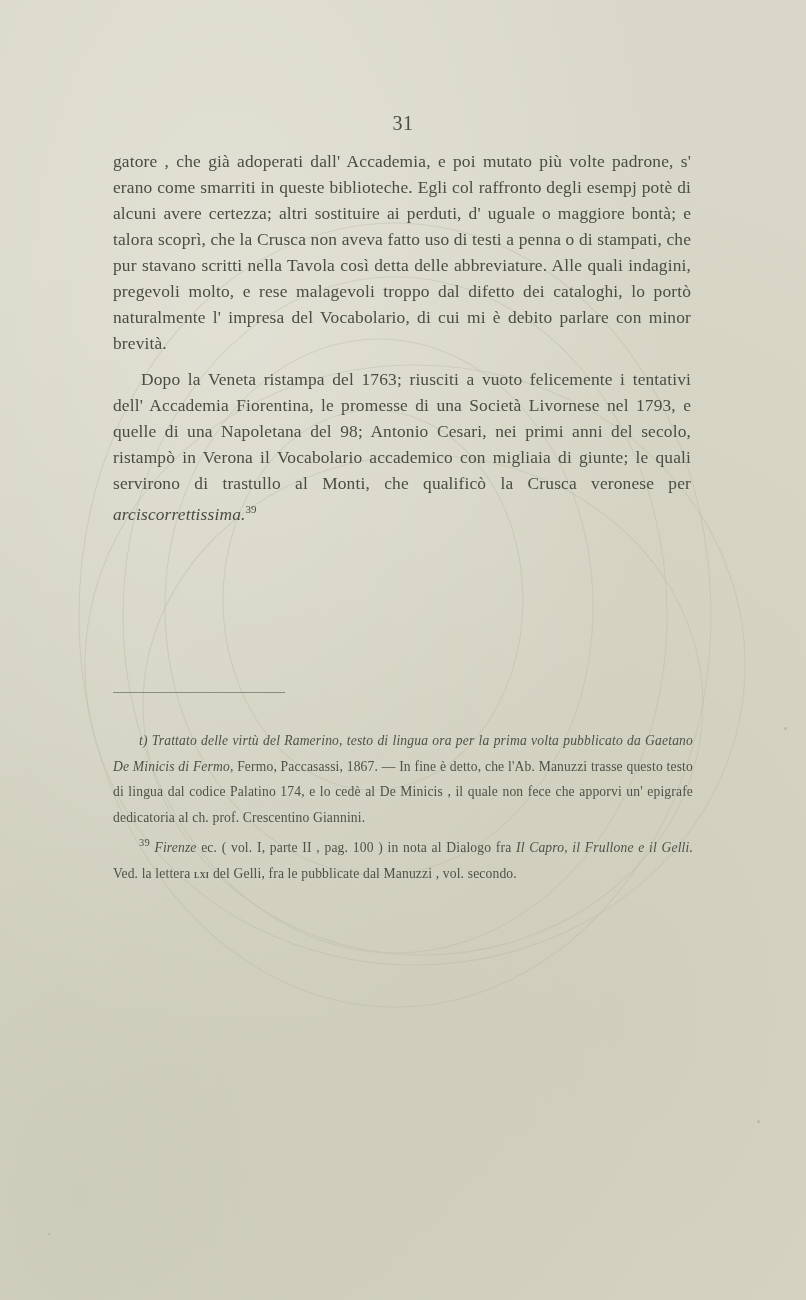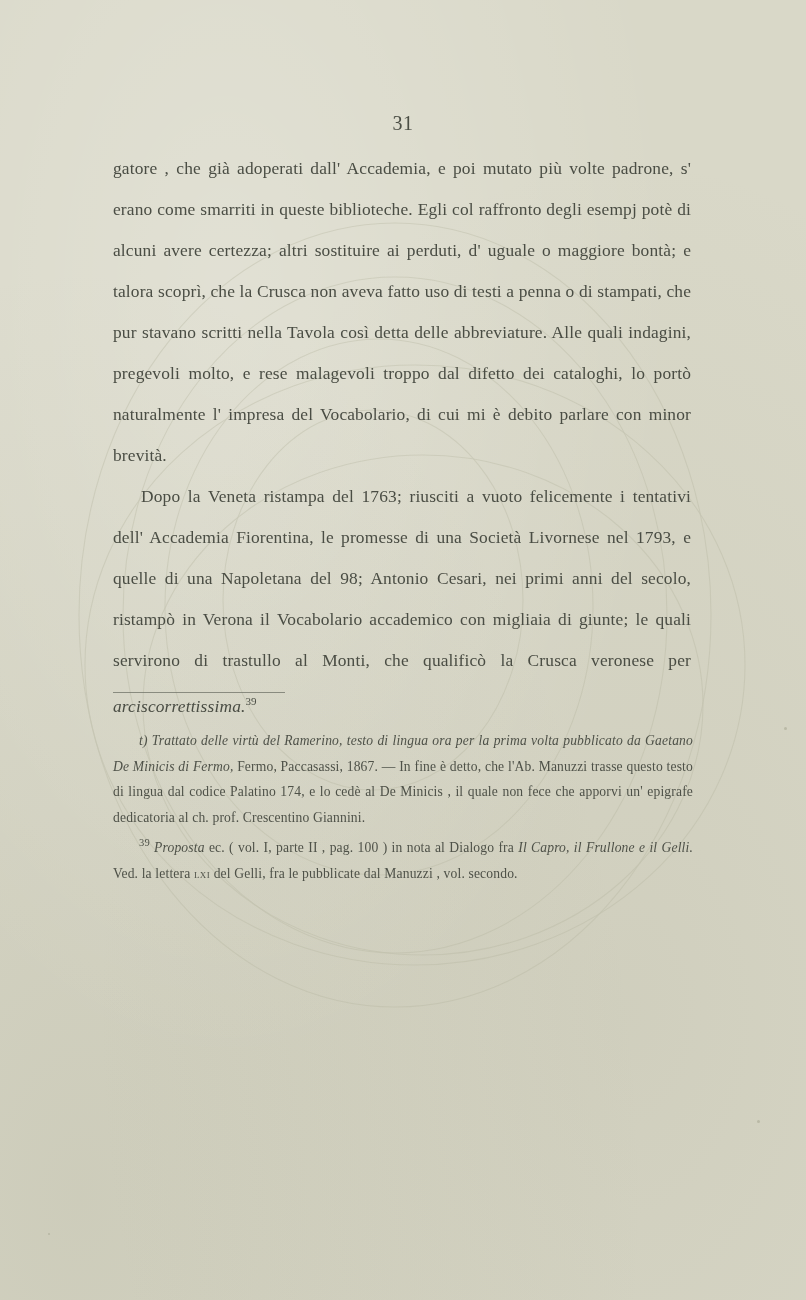--- a/index.html
+++ b/index.html
@@ -68,31 +68,31 @@
   .body-text {
     position: absolute;
     top: 148px;
     left: 113px;
     width: 578px;
   }
 
   .body-text p {
     margin: 0;
     font-size: 17.4px;
-    line-height: 41px;
+    line-height: 26px;
     text-align: justify;
     text-justify: inter-word;
     color: #4a4d44;
     letter-spacing: 0.15px;
   }
   .body-text p.indent {
     text-indent: 28px;
   }
   .body-text p + p {
-    margin-top: 0;
+    margin-top: 10px;
   }
 
   .sup {
     font-size: 11px;
     vertical-align: super;
     letter-spacing: 0;
   }
 
   .rule {
     position: absolute;
@@ -119,22 +119,23 @@
     letter-spacing: 0.15px;
   }
   .notes p.hang {
     text-indent: 26px;
   }
   .notes i, .notes em {
     font-style: italic;
   }
   .sc {
     font-variant: small-caps;
-    font-size: 13px;
+    font-size: 11px;
     letter-spacing: 0.4px;
+    font-weight: bold;
   }
   .note-marker {
     font-size: 10.5px;
     vertical-align: super;
   }
 
   .speck {
     position: absolute;
     border-radius: 50%;
     background: #9c9b84;
@@ -168,21 +169,21 @@
   </div>
 
   <div class="rule"></div>
 
   <div class="notes">
 
 
 
     <p class="hang"><i>t)</i> <i>Trattato delle virtù del Ramerino, testo di lingua ora per la prima volta pubblicato da Gaetano De Minicis di Fermo,</i><span> Fermo, Paccasassi, 1867. — In fine è detto, che l'Ab. Manuzzi trasse questo testo di lingua dal codice Palatino 174, e lo cedè al De Minicis , il quale non fece che apporvi un' epigrafe dedicatoria al ch. prof. Crescentino Giannini.</span></p>
 
-    <p class="hang"><span class="note-marker">39</span> <i>Proposta</i><span> ec. ( vol. I, parte II , pag. 100 ) in nota al Dialogo fra </span><i>Il Capro, il Frullone e il Gelli.</i><span> Ved. la lettera </span><span class="sc">lxi</span><span> del Gelli, fra le pubblicate dal Manuzzi , vol. secondo.</span></p>
+    <p class="hang"><span class="note-marker">39</span> <i>Firenze</i><span> ec. ( vol. I, parte II , pag. 100 ) in nota al Dialogo fra </span><i>Il Capro, il Frullone e il Gelli.</i><span> Ved. la lettera </span><span class="sc">lxi</span><span> del Gelli, fra le pubblicate dal Manuzzi , vol. secondo.</span></p>
 
   </div>
 
   <div class="speck" style="left:784px; top:727px; width:3px; height:3px;"></div>
   <div class="speck" style="left:757px; top:1120px; width:3px; height:3px;"></div>
   <div class="speck" style="left:48px; top:1233px; width:2px; height:2px;"></div>
   <div class="speck" style="left:666px; top:206px; width:2px; height:2px;"></div>
 
 </div>
 

